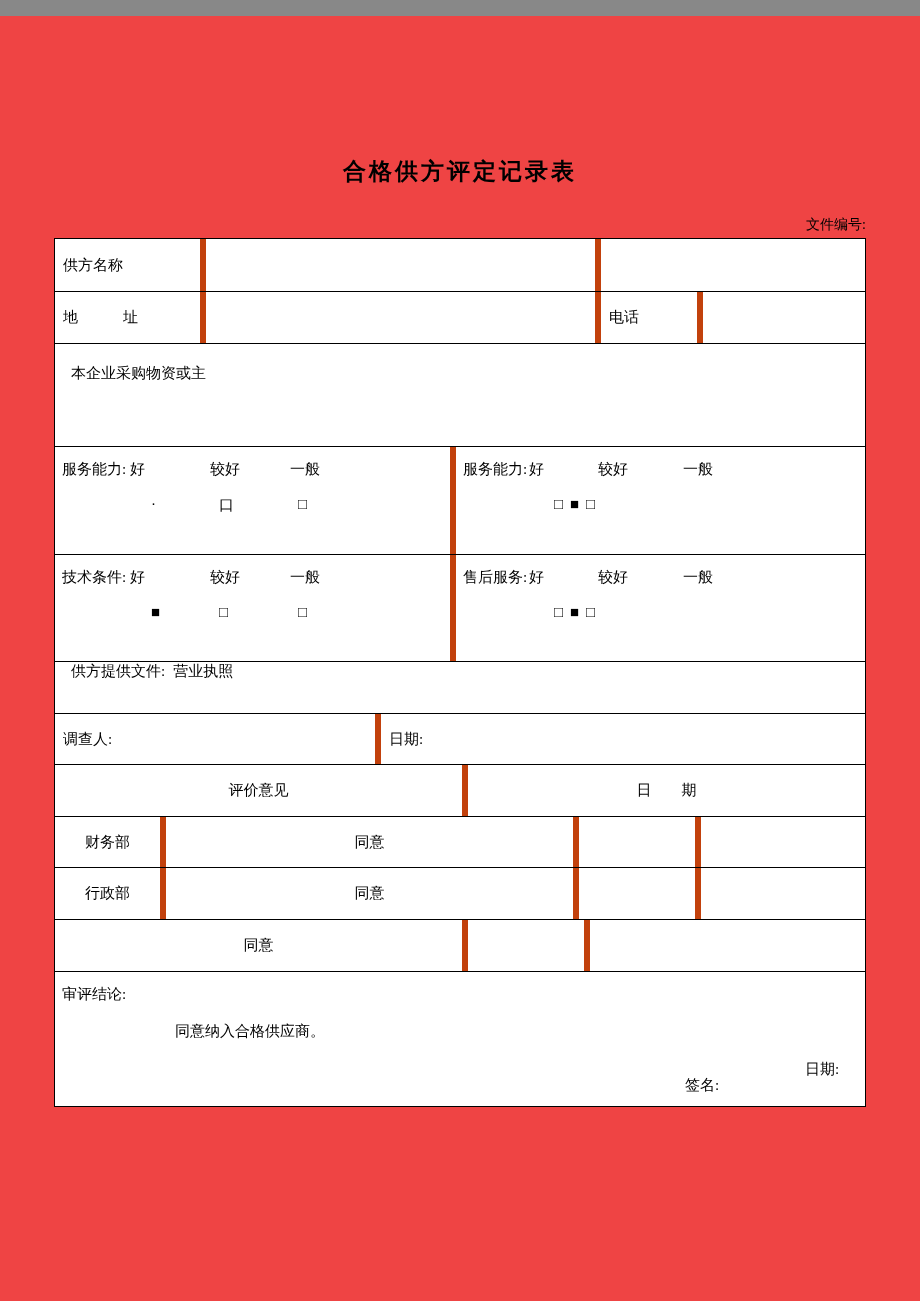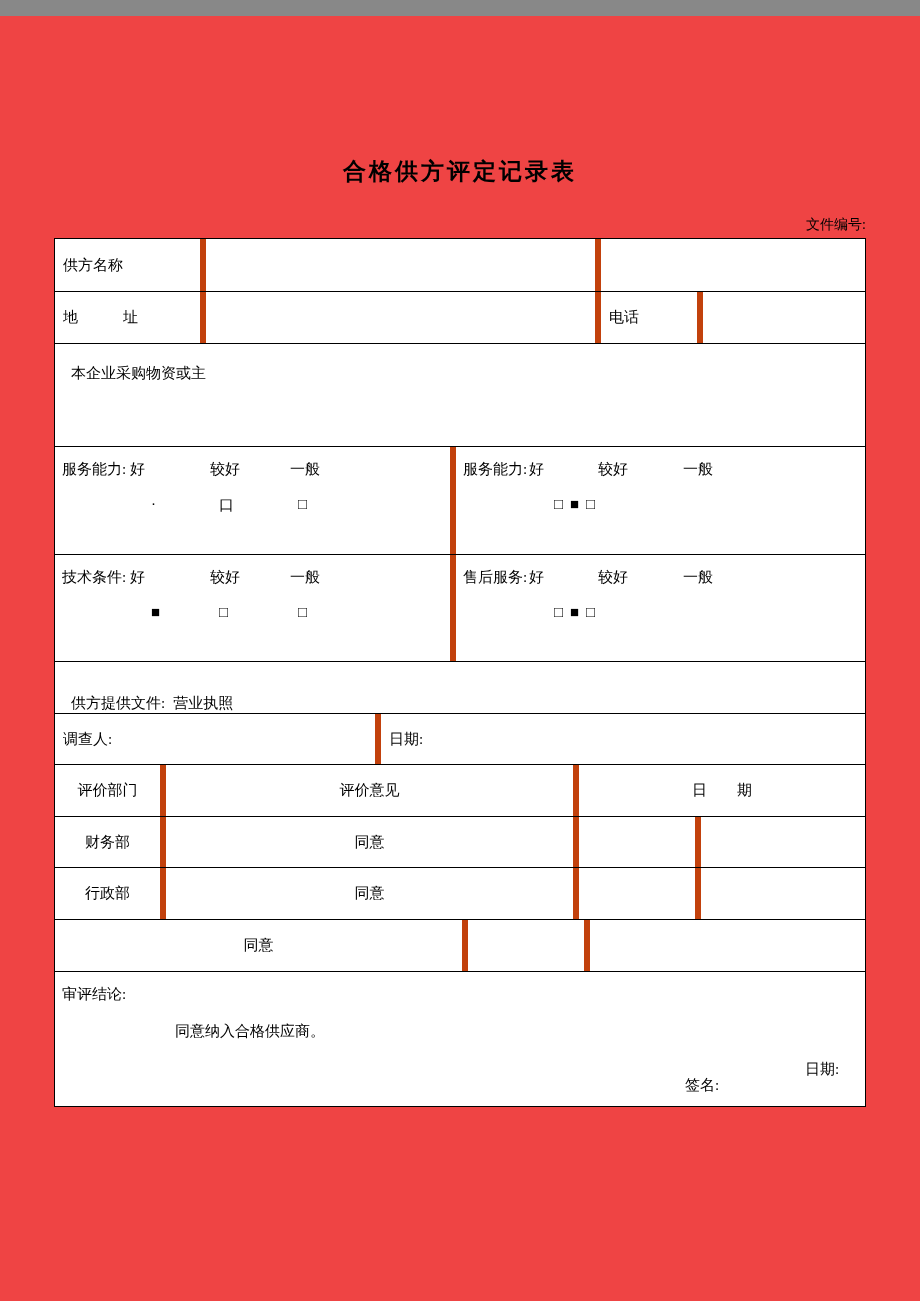--- a/index.html
+++ b/index.html
@@ -34,21 +34,21 @@
 
   
   .rating-label { position:absolute; top:13px; left:7px; }
   .opt { position:absolute; top:13px; }
   .rc-left  .opt1{left:75px}  .rc-left  .opt2{left:155px} .rc-left  .opt3{left:235px}
   .rc-right .opt1{left:73px}  .rc-right .opt2{left:142px} .rc-right .opt3{left:227px}
   .mark { position:absolute; top:49px; font-size:15px; }
   .rc-left  .mk1{left:96px}   .rc-left  .mk2{left:164px}  .rc-left  .mk3{left:243px}
   .rc-right .mk1{left:98px}   .rc-right .mk2{left:114px}  .rc-right .mk3{left:130px}
 
-  .docs-cell { display:flex; align-items:flex-end; padding-left:16px; }
+  .docs-cell { display:flex; align-items:flex-start; padding-left:16px; }
   .docs-cell .value { margin-left:8px; }
 
   .concl-label { position:absolute; top:13px; left:7px; }
   .concl-text  { position:absolute; top:50px; left:120px; }
   .concl-sign  { position:absolute; top:104px; left:630px; }
   .concl-date  { position:absolute; top:88px; left:750px; }
 </style>
 </head>
 <body>
 
@@ -126,21 +126,20 @@
         <span class="value">营业执照</span>
       </div>
     </div>
 
     <div class="row h51">
       <div class="cell w326 vc">调查人:</div>
       <div class="cell fx vc">日期:</div>
     </div>
 
     <div class="row h52">
-      <div class="cell w111 center">评价部门</div>
       <div class="cell w413 center">评价意见</div>
       <div class="cell fx center">日　　期</div>
     </div>
 
     <div class="row h51">
       <div class="cell w111 center">财务部</div>
       <div class="cell w413 center">同意</div>
       <div class="cell w122"></div>
       <div class="cell fx"></div>
     </div>

